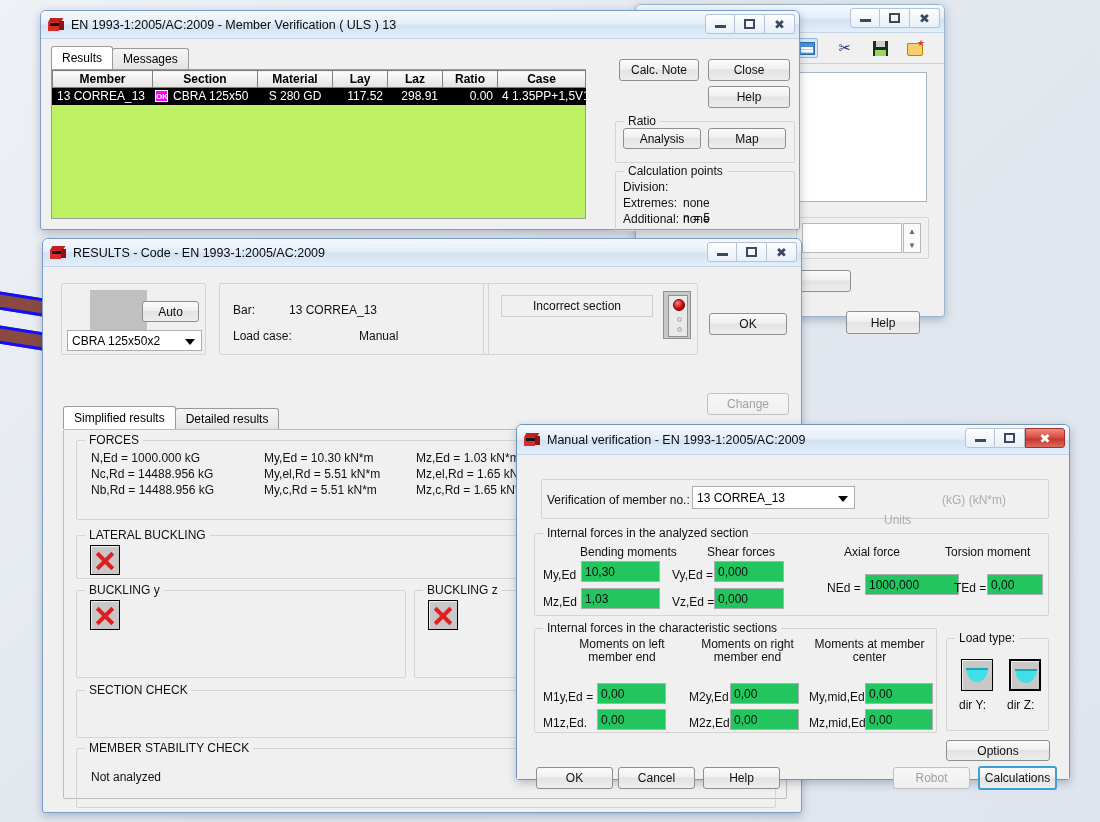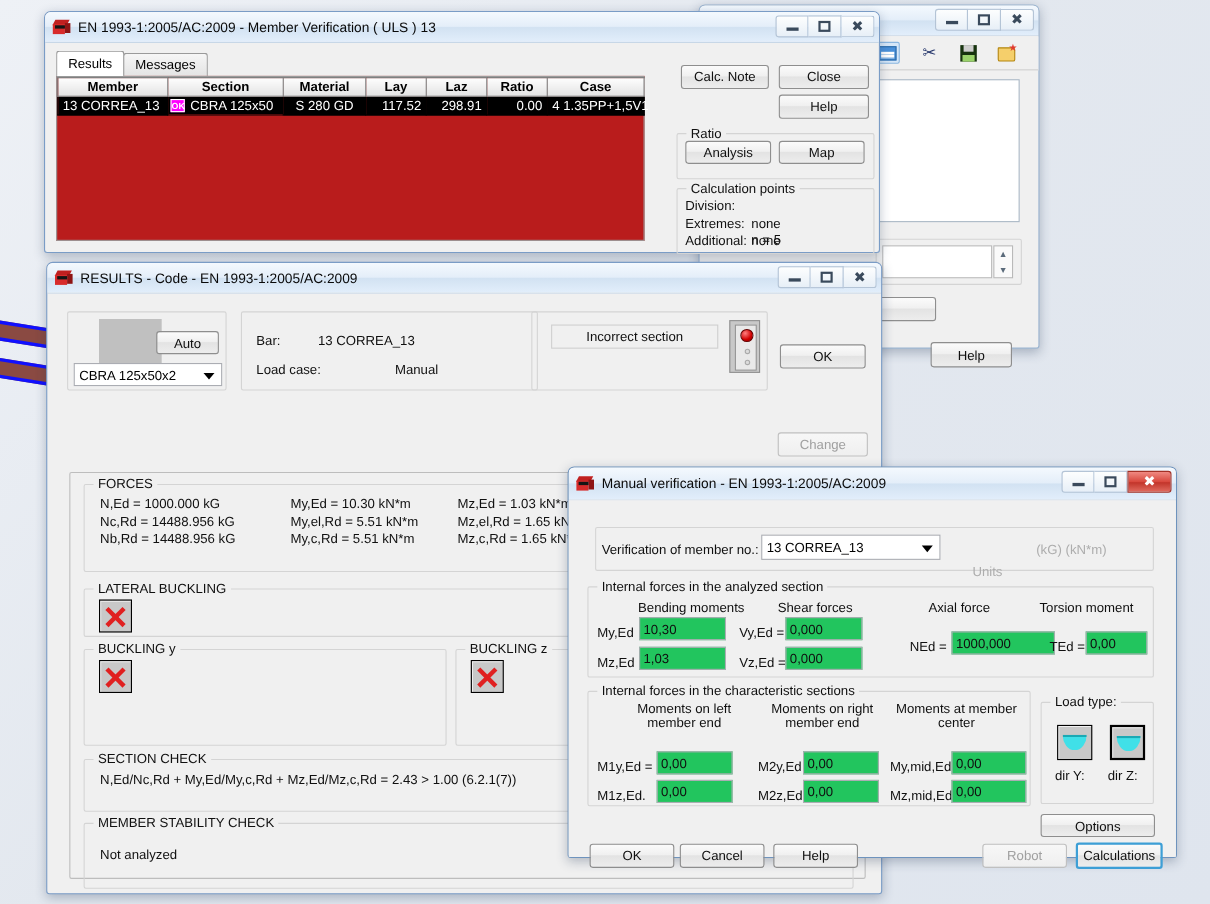--- a/index.html
+++ b/index.html
@@ -133,21 +133,21 @@
     height:21px; padding:0 10px; font-size:12px;
     border:1px solid #9a9a9a; border-bottom:none; border-radius:3px 3px 0 0;
     background:linear-gradient(to bottom,#f6f6f6,#e4e4e4);
     display:flex; align-items:center;
   }
   .tab.active { background:#fff; height:23px; z-index:2; }
   .tab + .tab { margin-left:-1px; }
 
   .tablepanel {
     position:absolute; left:10px; top:30px; width:535px; height:150px;
-    background:#b91c1c; border:1px solid #9a9a9a;
+    background:#bef264; border:1px solid #9a9a9a;
   }
   table.grid { border-collapse:collapse; width:100%; table-layout:fixed; }
   table.grid th {
     background:linear-gradient(to bottom,#fdfdfd,#e2e2e2);
     border:1px solid #808080; font-size:12px; font-weight:bold; height:17px; padding:0;
   }
   table.grid td {
     background:#000; color:#fff; font-size:12px; height:17px;
     border:1px solid #000; padding:0 4px; white-space:nowrap;
   }
@@ -394,20 +394,24 @@
       <div class="lamp-frame">
         <div class="led-red"></div>
         <div class="led-off" style="top:21px"></div>
         <div class="led-off" style="top:31px"></div>
       </div>
     </div>
 
     <div class="btn" style="position:absolute;left:666px;top:46px;width:78px;height:22px;">OK</div>
     <div class="btn disabled" style="position:absolute;left:664px;top:126px;width:82px;height:22px;">Change</div>
 
+    <div class="tabstrip" style="left:20px;top:140px;">
+      <div class="tab active">Simplified results</div>
+      <div class="tab">Detailed results</div>
+    </div>
 
     <div style="position:absolute;left:20px;top:162px;width:724px;height:370px;background:#f0f0f0;border:1px solid #bdbdbd;border-radius:2px;">
 
       <div class="group" style="left:12px;top:10px;width:700px;height:80px;">
         <span class="glabel">FORCES</span>
       </div>
       <span class="lbl" style="left:27px;top:21px;">N,Ed = 1000.000 kG</span>
       <span class="lbl" style="left:27px;top:37px;">Nc,Rd = 14488.956 kG</span>
       <span class="lbl" style="left:27px;top:53px;">Nb,Rd = 14488.956 kG</span>
       <span class="lbl" style="left:200px;top:21px;">My,Ed = 10.30 kN*m</span>
@@ -428,21 +432,20 @@
       <div class="redx" style="left:26px;top:170px;"></div>
 
       <div class="group" style="left:350px;top:160px;width:362px;height:88px;">
         <span class="glabel">BUCKLING z</span>
       </div>
       <div class="redx" style="left:364px;top:170px;"></div>
 
       <div class="group" style="left:12px;top:260px;width:700px;height:48px;">
         <span class="glabel">SECTION CHECK</span>
       </div>
-      <span class="lbl" style="left:27px;top:272px;">N,Ed/Nc,Rd + My,Ed/My,c,Rd + Mz,Ed/Mz,c,Rd = 2.43 &gt; 1.00   (6.2.1(7))</span>
 
       <div class="group" style="left:12px;top:318px;width:700px;height:60px;">
         <span class="glabel">MEMBER STABILITY CHECK</span>
       </div>
       <span class="lbl" style="left:27px;top:340px;">Not analyzed</span>
     </div>
   </div>
 </div>
 
 <div class="win" id="win-manual">

